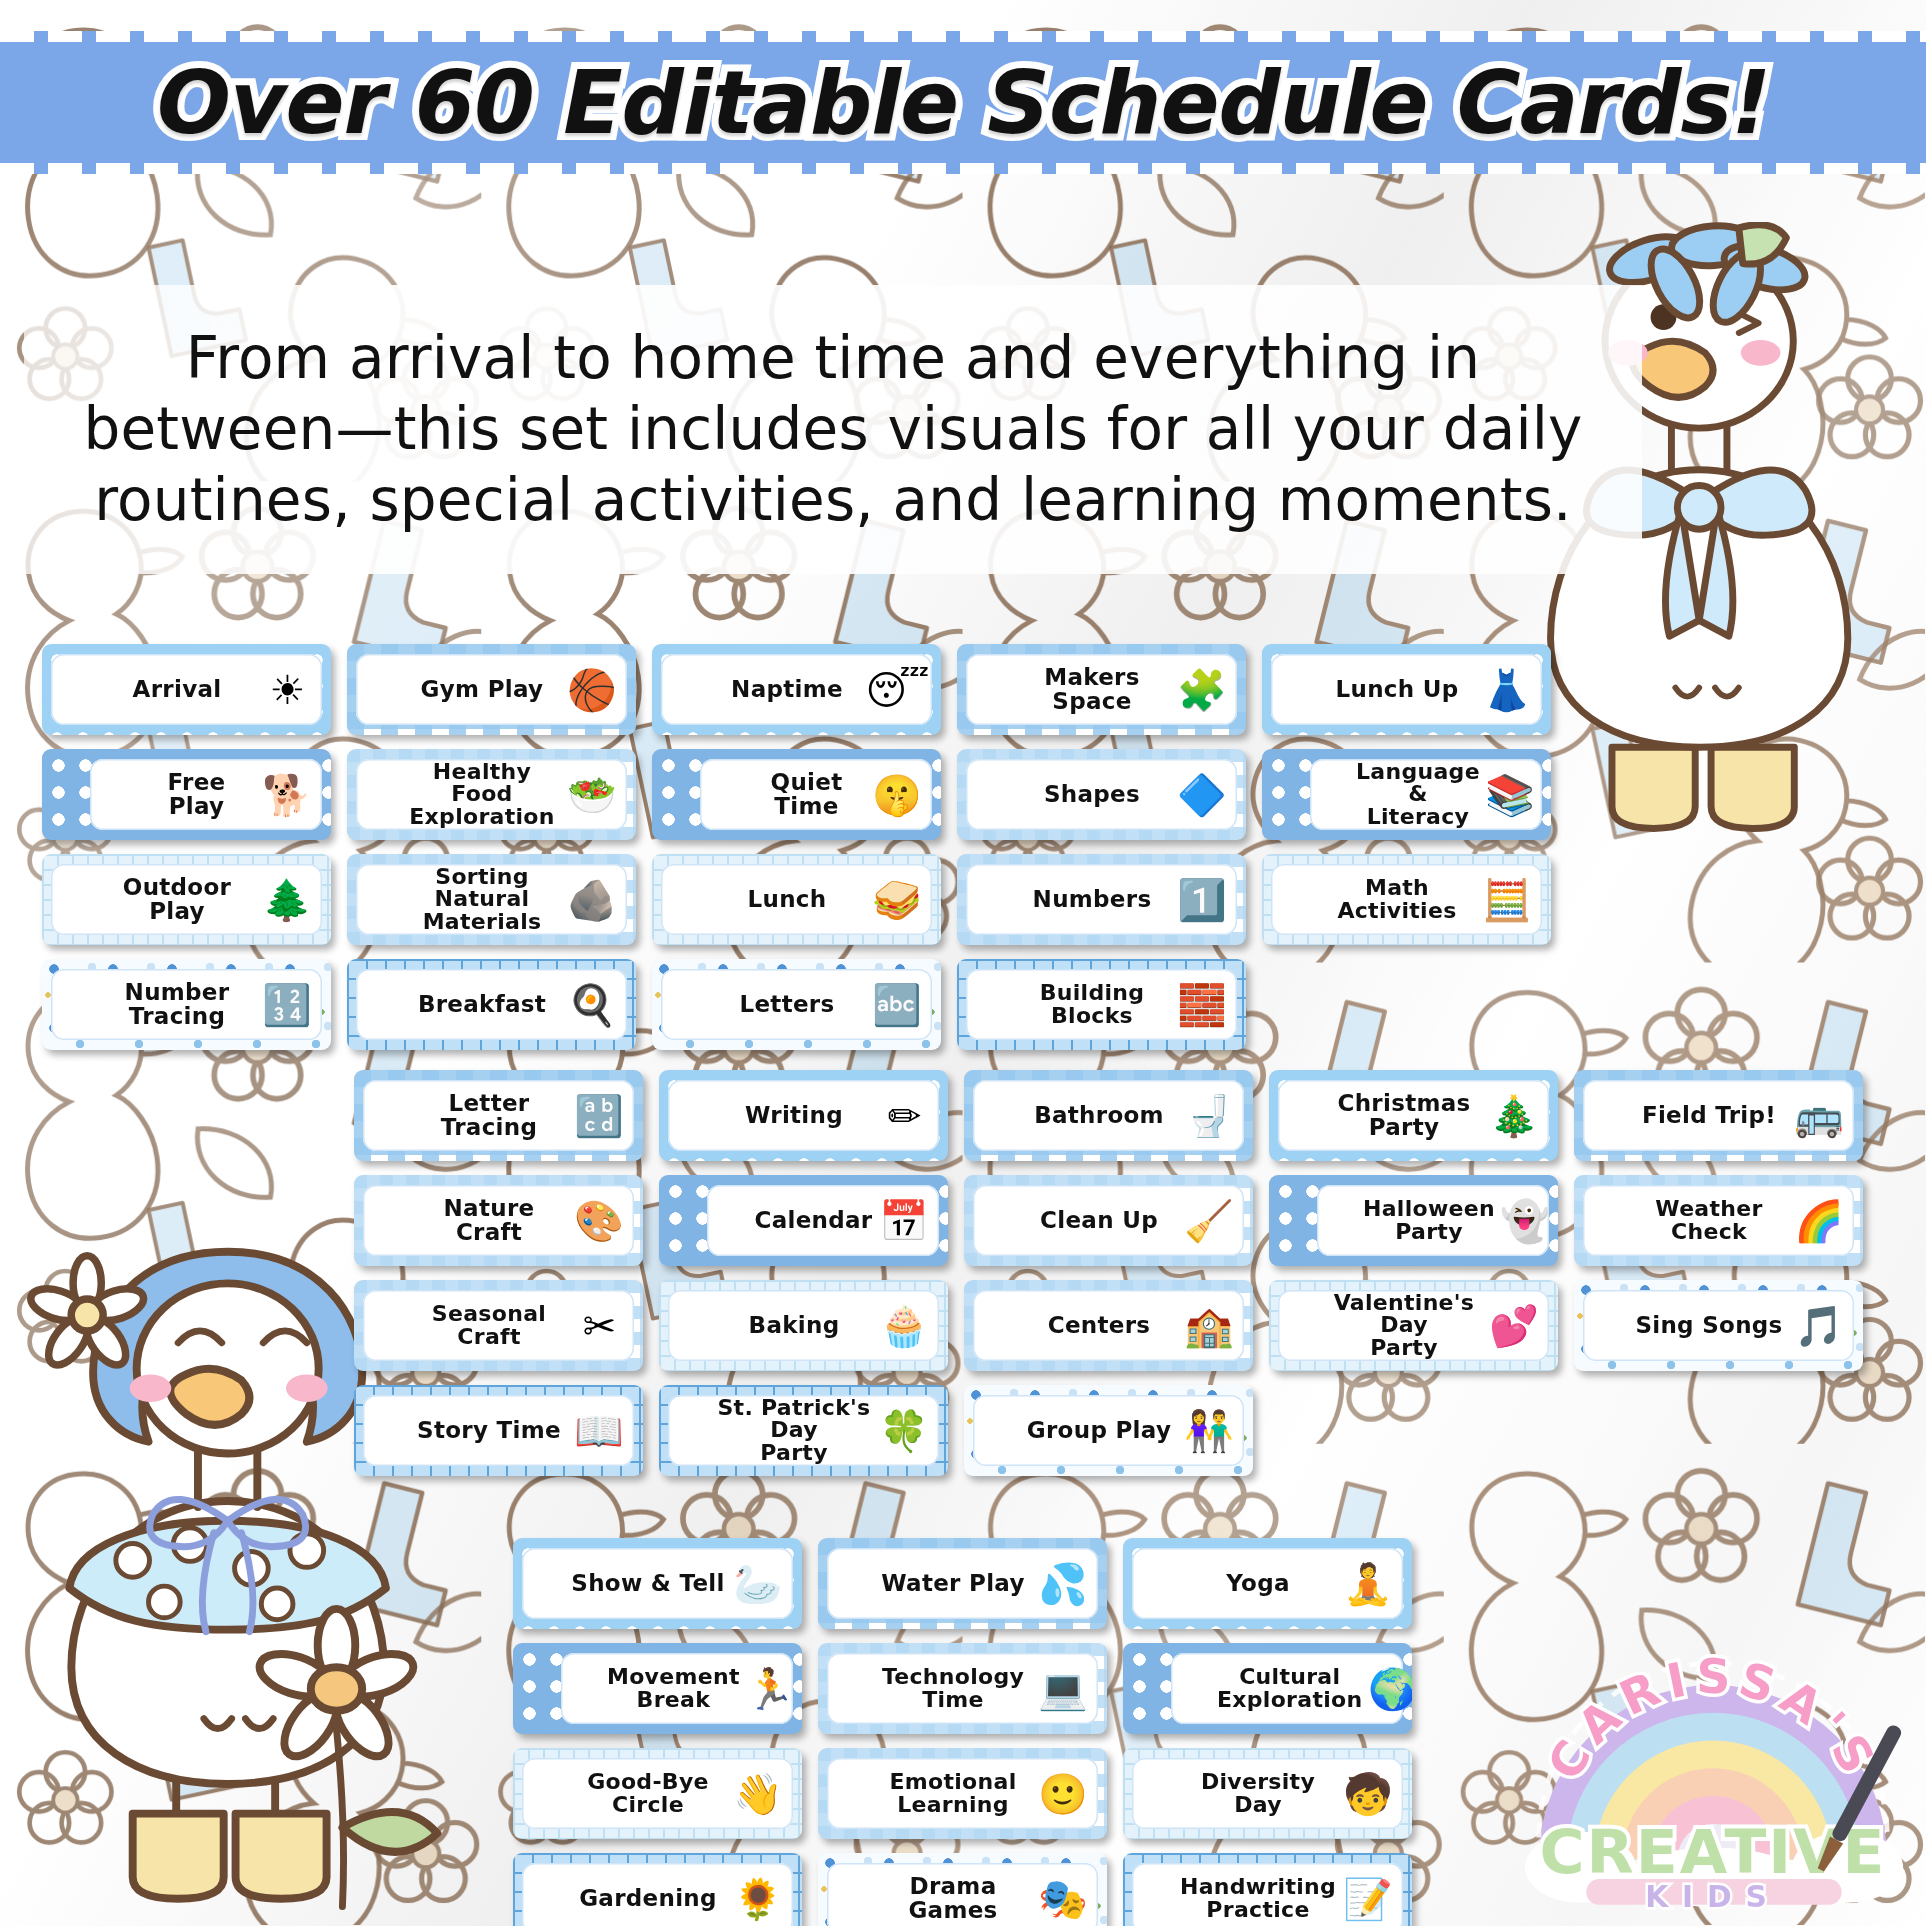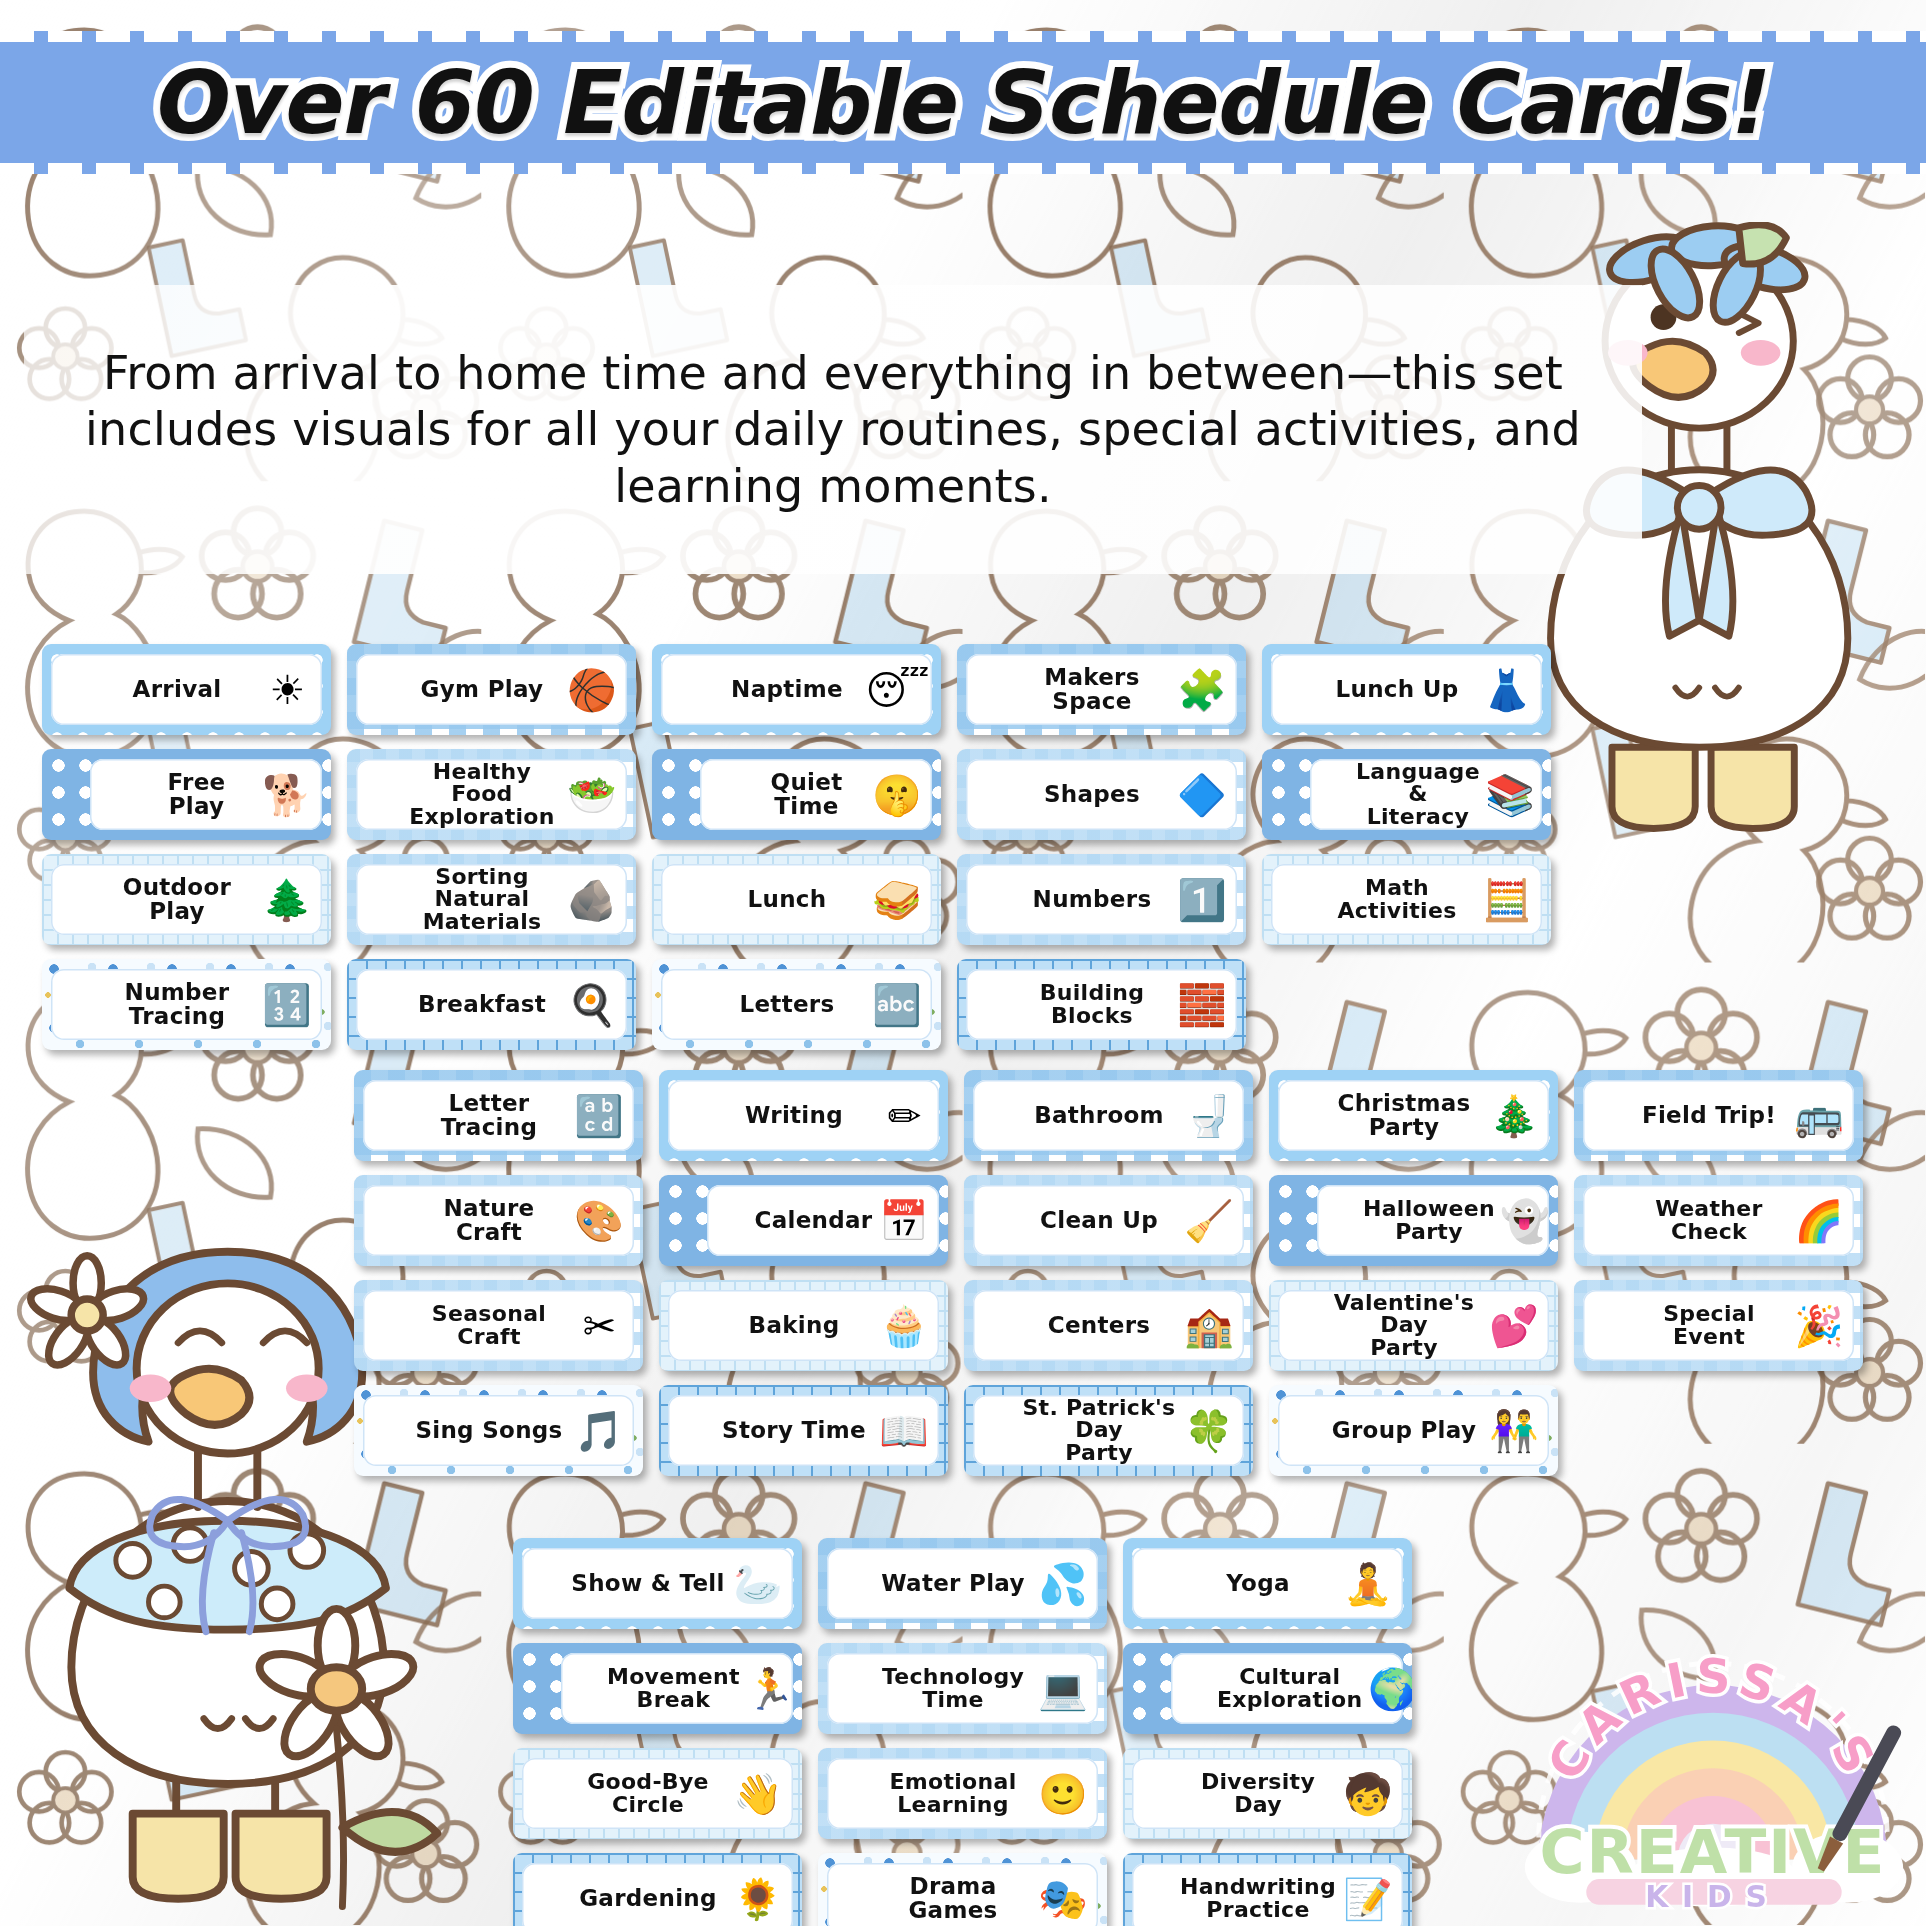--- a/index.html
+++ b/index.html
@@ -44,21 +44,21 @@
   }
 
   
   #desc{
     position:absolute; left:24px; top:285px; width:1618px; height:289px; z-index:5;
     background:linear-gradient(100deg,rgba(255,255,255,.70) 0%, rgba(255,255,255,.93) 22%, rgba(255,255,255,.88) 100%);
     display:flex; align-items:center; justify-content:center;
   }
   #desc p{
     font-family:"DejaVu Sans", sans-serif;
-    font-size:46px; line-height:1.22; color:#111; text-align:center;
+    font-size:58px; line-height:1.22; color:#111; text-align:center;
     padding:0 46px; letter-spacing:0.2px;
   }
 
   
   .group{ position:absolute; display:grid; gap:14px 16px; z-index:4; }
   #group1{ left:42px;  top:644px;  grid-template-columns:repeat(5,289px); }
   #group2{ left:354px; top:1070px; grid-template-columns:repeat(5,289px); }
   #group3{ left:513px; top:1538px; grid-template-columns:repeat(3,289px); }
 
   .card{
@@ -514,27 +514,20 @@
         <span class="art">🏫</span>
       </div>
     </div>
     <div class="card pat-grid-pale two">
       <div class="inner">
         <span class="label">Valentine's Day
 Party</span>
         <span class="art">💕</span>
       </div>
     </div>
-    <div class="card pat-gingham-soft two">
-      <div class="inner">
-        <span class="label">Special
-Event</span>
-        <span class="art">🎉</span>
-      </div>
-    </div>
     <div class="card pat-floral">
       <div class="inner">
         <span class="label">Sing Songs</span>
         <span class="art">🎵</span>
       </div>
     </div>
     <div class="card pat-grid-blue">
       <div class="inner">
         <span class="label">Story Time</span>
         <span class="art">📖</span>

